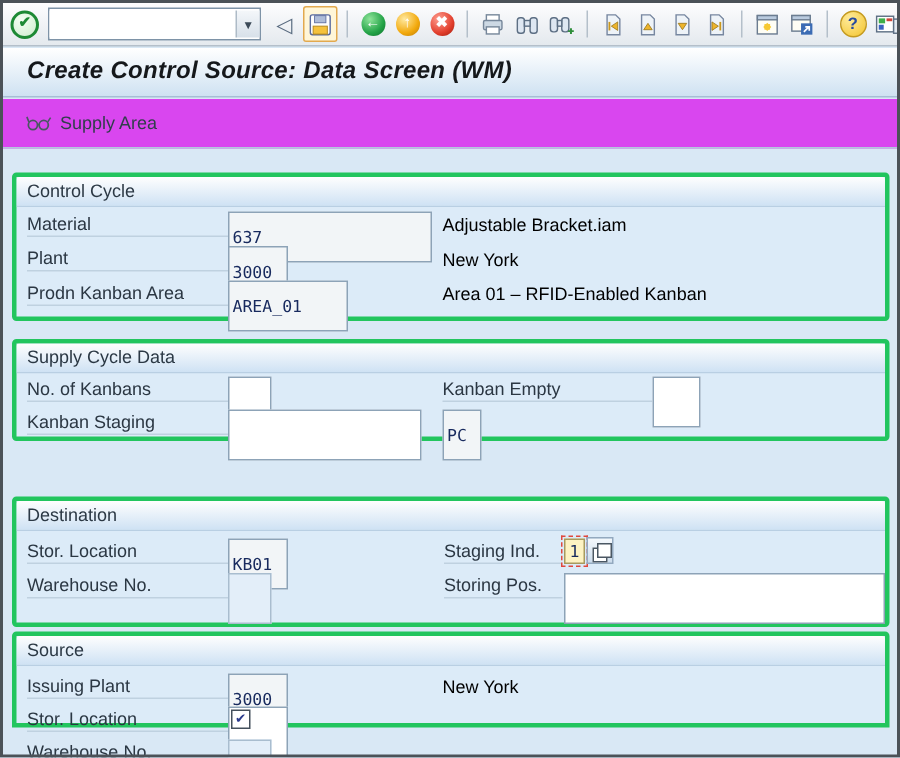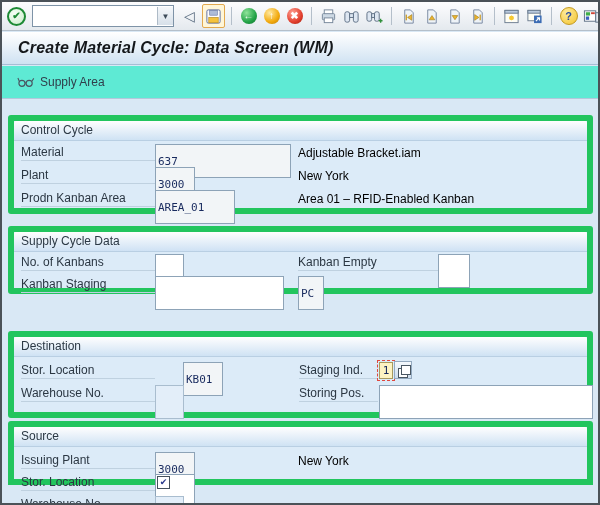--- a/index.html
+++ b/index.html
@@ -42,28 +42,28 @@
     position:absolute;top:32px;left:2px;right:2px;height:33px;
     background:linear-gradient(#ffffff,#cfe2f2);
     border-bottom:1px solid #a6bed5;
     display:flex;align-items:center;padding-left:16px;box-sizing:border-box;
   }
   .title-bar h1{margin:0;font-size:16px;font-weight:bold;font-style:italic;color:#15181b;letter-spacing:.2px;}
 
   
   .app-toolbar{
     position:absolute;top:66px;left:2px;right:2px;height:33px;
-    background:#5eead4;border-bottom:1px solid #b2c8dc;
+    background:#d946ef;border-bottom:1px solid #b2c8dc;
     display:flex;align-items:center;padding-left:8px;box-sizing:border-box;
   }
   .app-btn{display:flex;align-items:center;gap:5px;font-size:12px;color:#303e4b;padding:3px 7px;cursor:default;}
 
   
   .group{position:absolute;left:8px;width:585px;background:#dcebf8;
-    border:6px solid #22c55e;border-radius:3px;box-sizing:border-box;}
+    border:3px solid #22c55e;border-radius:3px;box-sizing:border-box;}
   .group-caption{height:19px;line-height:19px;padding-left:7px;font-size:12px;color:#2c3945;
     background:linear-gradient(#fefefe,#cfe2f4);border-bottom:1px solid #b9cfe3;border-radius:2px 2px 0 0;}
   .f-label{position:absolute;height:16px;font-size:12px;color:#2b3743;
     border-bottom:1px solid #bfd1e0;box-sizing:border-box;white-space:nowrap;}
   .desc{position:absolute;font-size:12px;color:#000000;white-space:nowrap;}
   .tf{position:absolute;height:17px;box-sizing:border-box;border:1px solid #8da3b7;background:#fff;
     font-family:"DejaVu Sans Mono",monospace;font-size:11px;color:#182a5e;padding:16px 2px;outline:none;}
   .tf.ro{background:#f2f5f7;}
   .tf.dis{background:#e3eef9;border-color:#a9bdcf;}
   .unit-box{text-align:left;}
@@ -187,21 +187,21 @@
         <rect x="1.5" y="3" width="12" height="11" fill="#ffffff" stroke="#5d6f84"></rect>
         <rect x="3" y="4.5" width="4.5" height="3.5" fill="#3fae49"></rect>
         <rect x="8.5" y="4.5" width="4" height="2" fill="#d04438"></rect>
         <rect x="3" y="9" width="3.5" height="3.5" fill="#3a62c0"></rect>
         <rect x="13.5" y="5" width="3" height="10" fill="#e3e9f0" stroke="#5d6f84"></rect>
       </svg>
     </div>
   </div>
 
   <div class="title-bar">
-    <h1>Create Material Cycle: Data Screen (WM)</h1>
+    <h1>Create Control Source: Data Screen (WM)</h1>
   </div>
 
   <div class="app-toolbar">
     <div class="app-btn">
       <svg width="18" height="14" viewBox="0 0 20 14">
         <circle cx="5.5" cy="8.5" r="3.4" fill="none" stroke="#4a5763" stroke-width="1.3"></circle>
         <circle cx="13.5" cy="8.5" r="3.4" fill="none" stroke="#4a5763" stroke-width="1.3"></circle>
         <path d="M8.9 8.2a1.7 1.7 0 0 1 1.2 0M2.5 6.2L1 2.5M16.5 6.2L18.6 3" fill="none" stroke="#4a5763" stroke-width="1.2"></path>
       </svg>
       <span>Supply Area</span>
@@ -235,21 +235,21 @@
 
     <span class="f-label" style="left:7px;top:45px;width:134px;">Kanban Staging</span>
     <input class="tf" style="left: 141px; top: 44px; width: 129px;" value="">
     <input class="tf ro unit-box" style="left: 284px; top: 44px; width: 26px;" value="PC">
   </div>
 
   <div class="group" style="top:331px;height:87px;">
     <div class="group-caption">Destination</div>
 
     <span class="f-label" style="left:7px;top:26px;width:134px;">Stor. Location</span>
-    <input class="tf ro" style="left: 141px; top: 25px; width: 40px; margin-left: 28px;" value="KB01">
+    <input class="tf ro" style="left: 141px; top: 25px; width: 40px;" value="KB01">
 
     <span class="f-label" style="left:285px;top:26px;width:79px;">Staging Ind.</span>
     <input class="tf staging" style="left: 365px; top: 25px; width: 14px;" value="1">
     <div class="mc-btn" style="left:380px;top:24px;">
       <span class="sq b"></span>
       <span class="sq f"></span>
     </div>
 
     <span class="f-label" style="left:7px;top:49px;width:134px;">Warehouse No.</span>
     <input class="tf dis" style="left: 141px; top: 48px; width: 29px;" value="">

